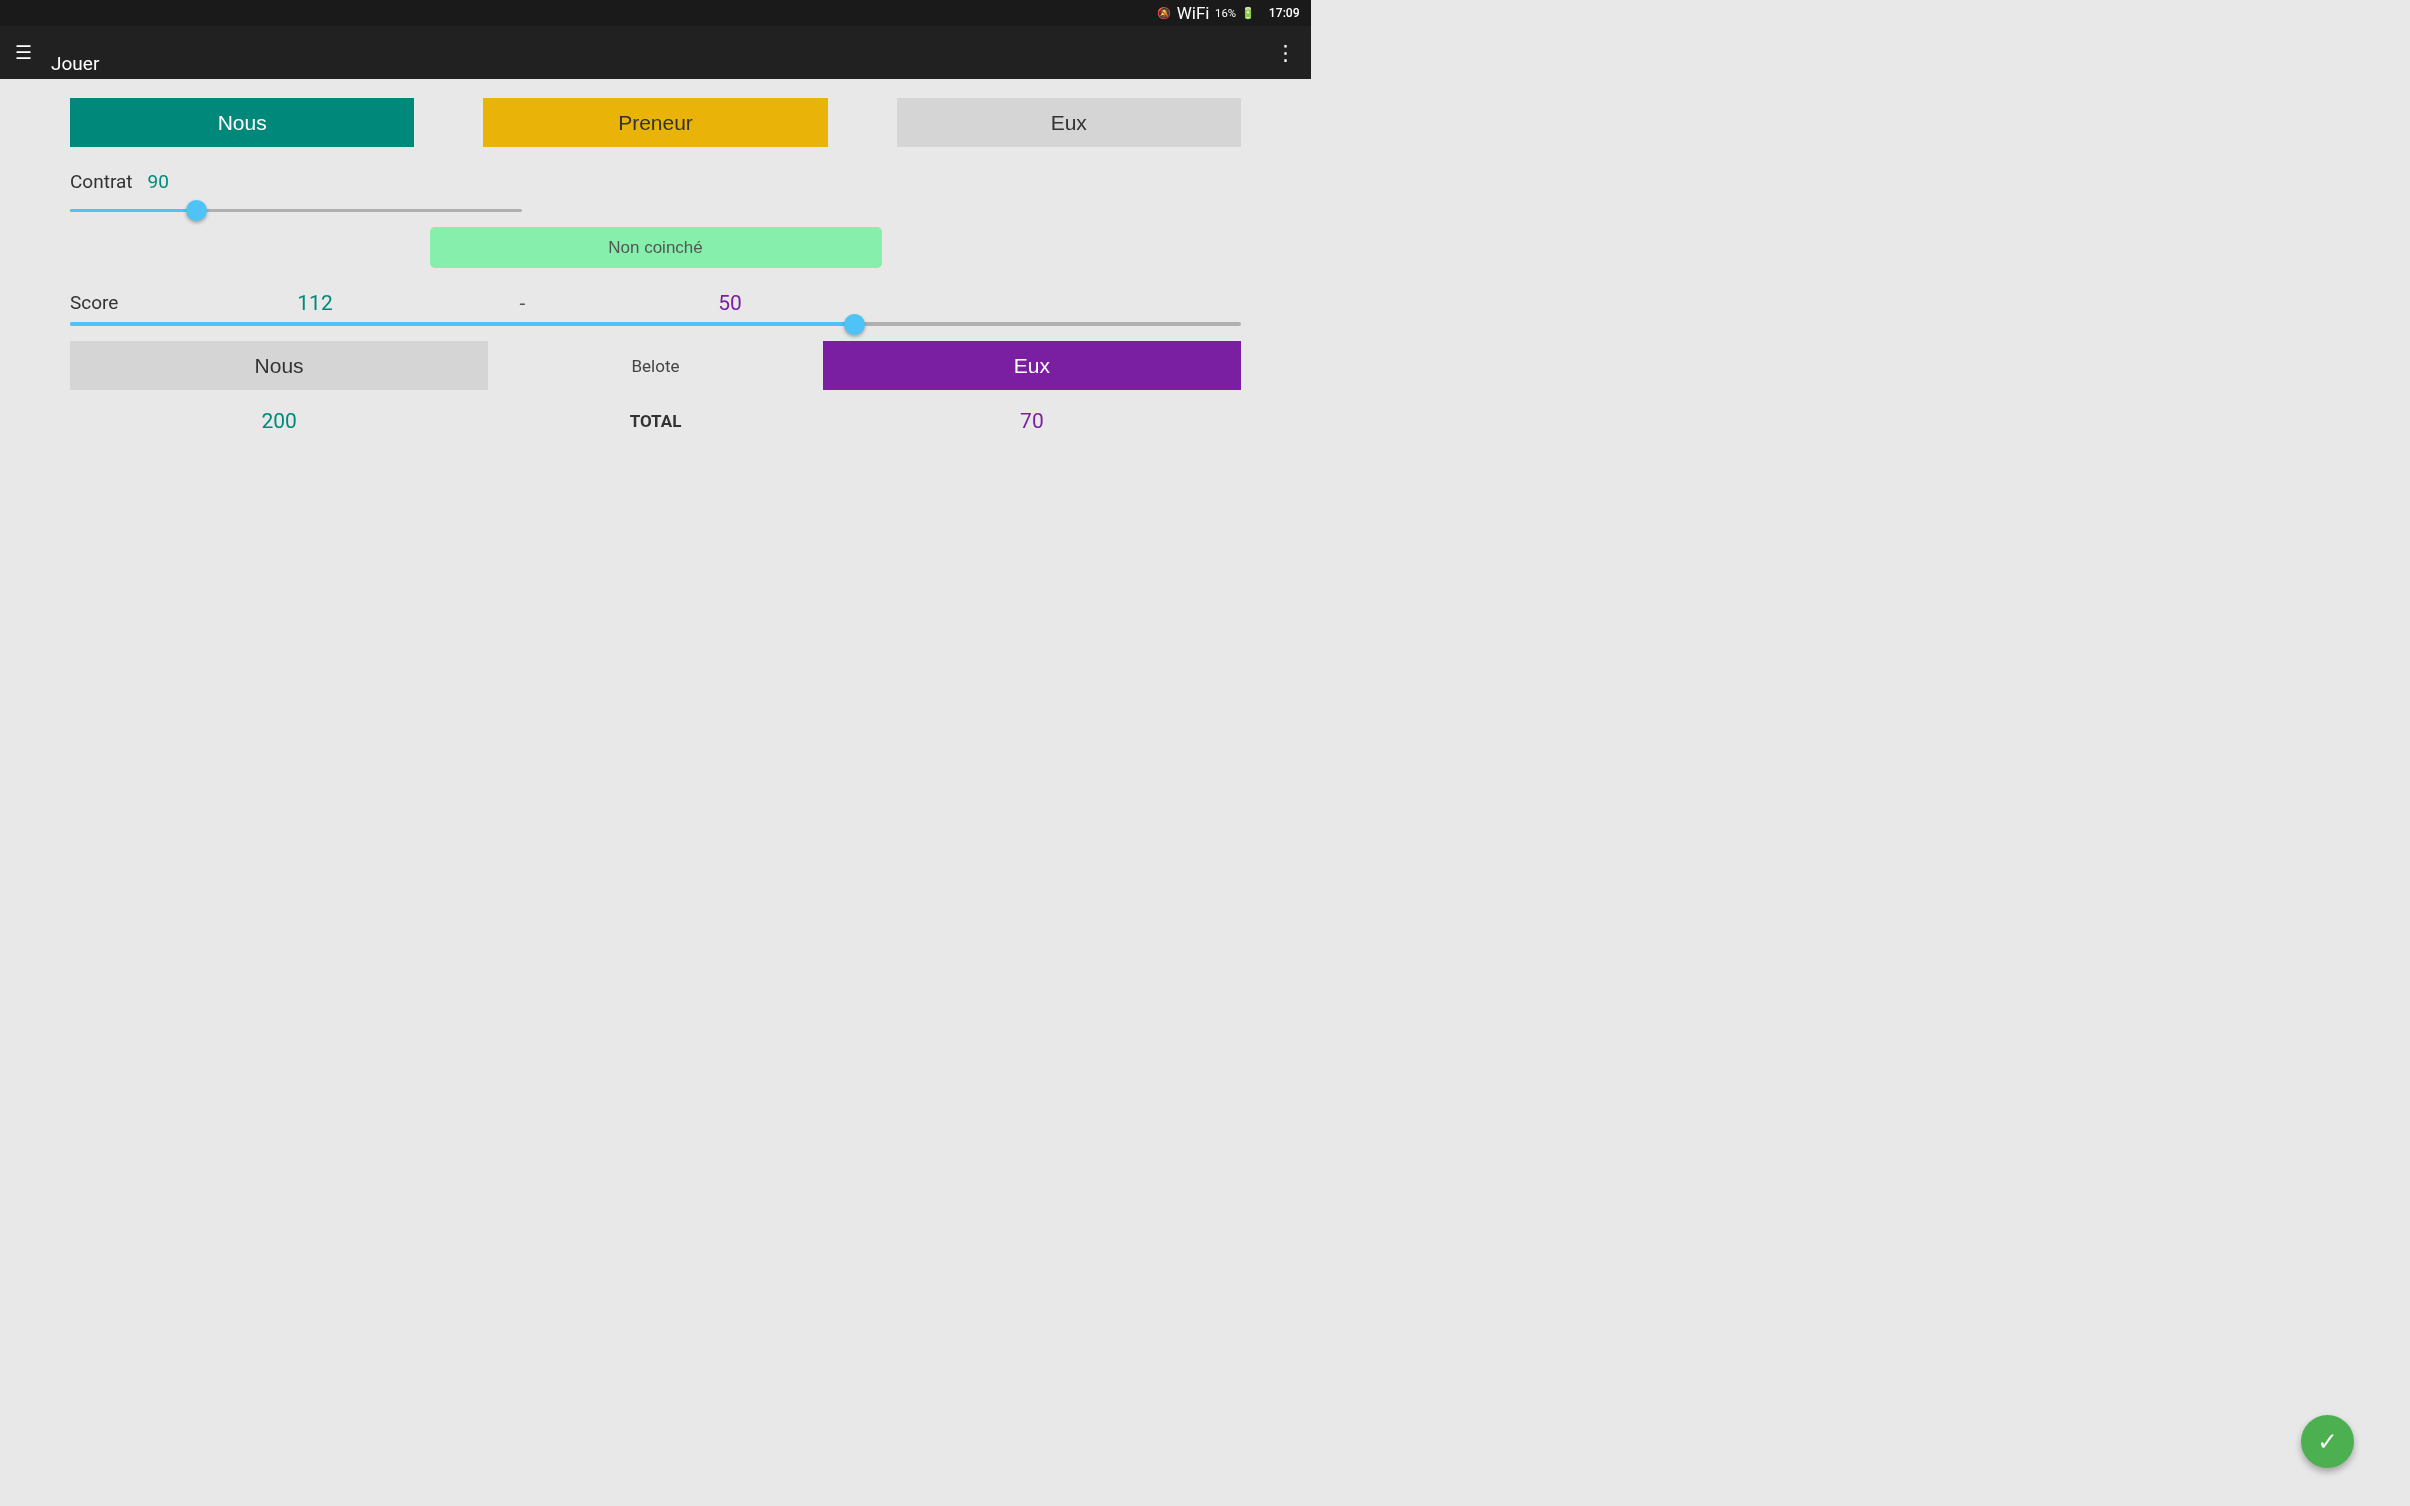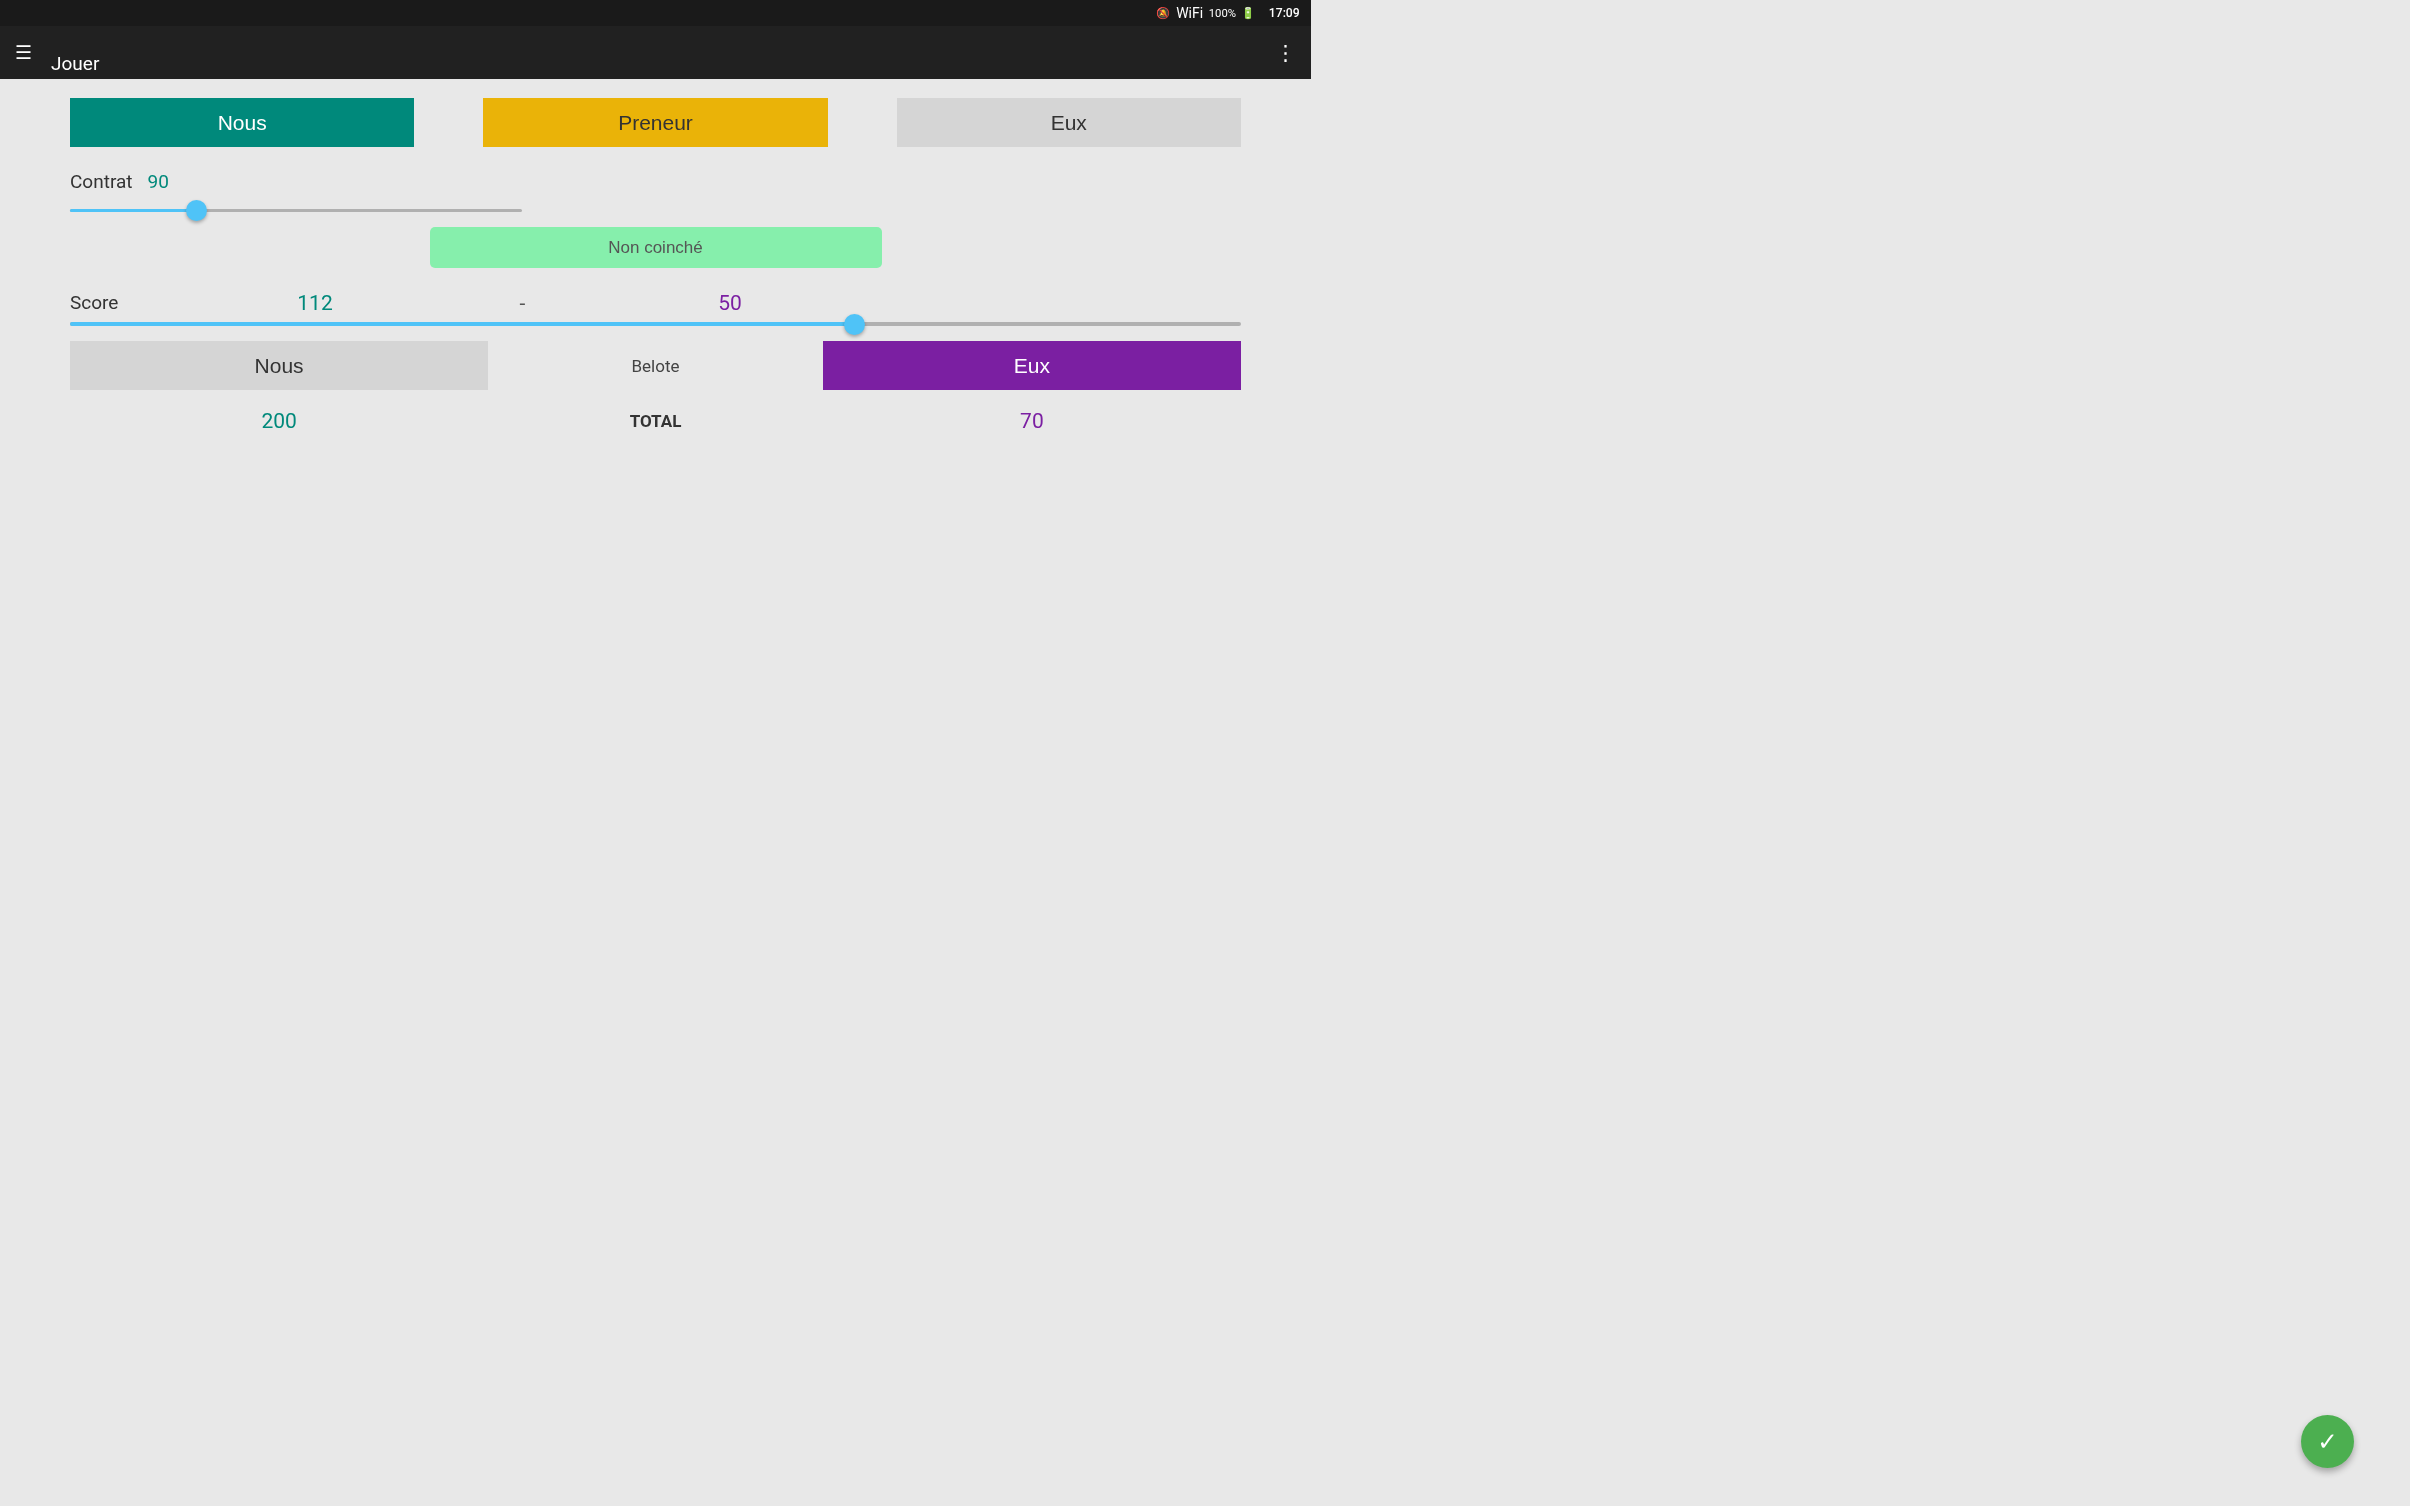--- a/index.html
+++ b/index.html
@@ -351,22 +351,22 @@
       color: white;
       font-size: 24.5px;
     }
   </style>
 </head>
 <body>
 
 <div class="status-bar">
   <div class="status-bar-icons">
     <span style="color:white;font-size:11.3px;">🔕</span>
-    <span style="color:white;font-size:14px;">WiFi</span>
-    <span style="color:white;font-size:11.3px;">100%</span>
+    <span style="color:white;font-size:17px;">WiFi</span>
+    <span style="color:white;font-size:11.3px;">16%</span>
     <span style="color:white;font-size:11.3px;">🔋</span>
   </div>
   <span class="status-time">17:09</span>
 </div>
 
 <div class="app-bar">
   <div class="app-bar-left">
     <span class="hamburger-icon">☰</span>
     <span class="app-title">Jouer</span>
   </div>

